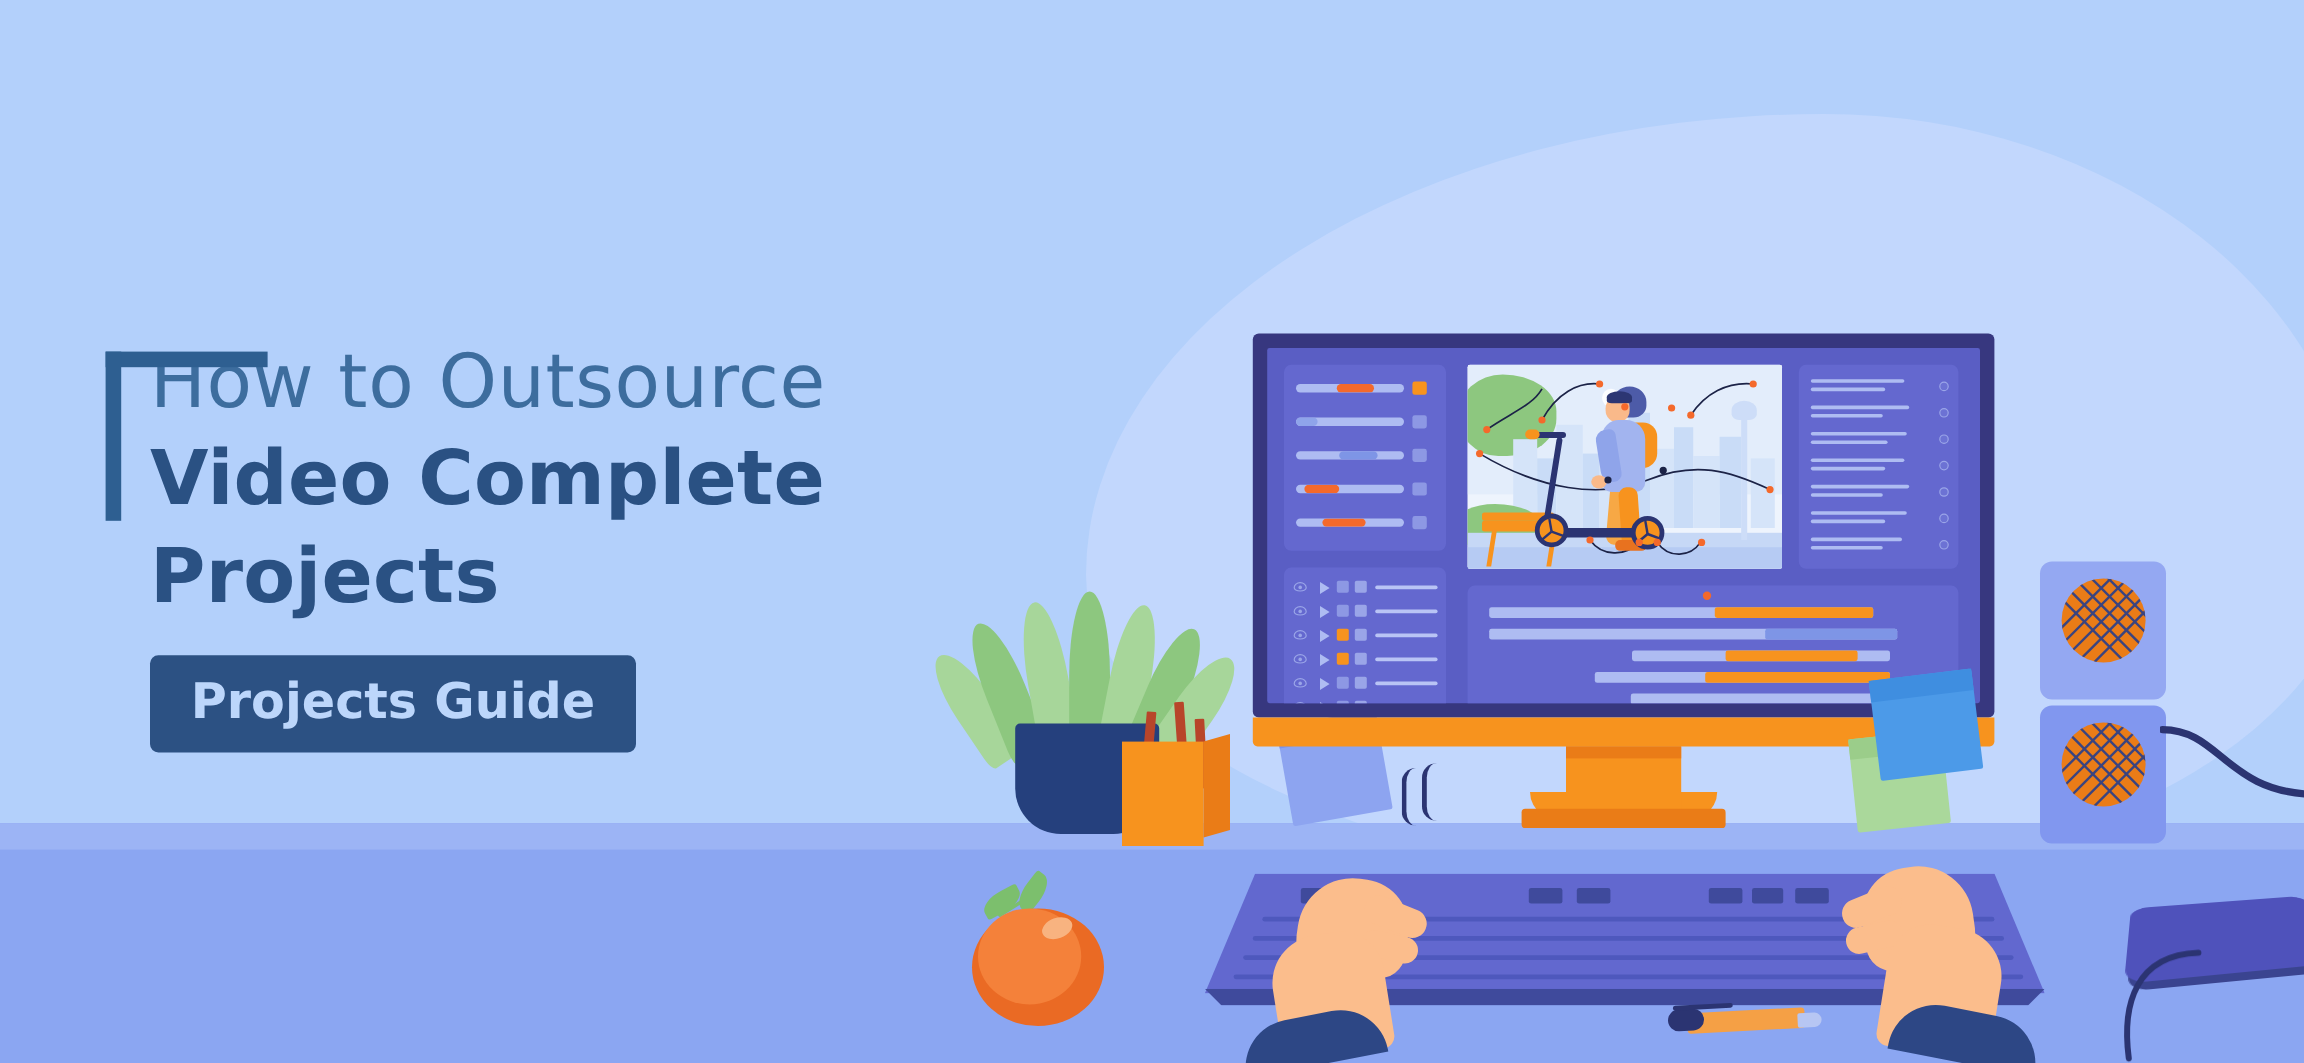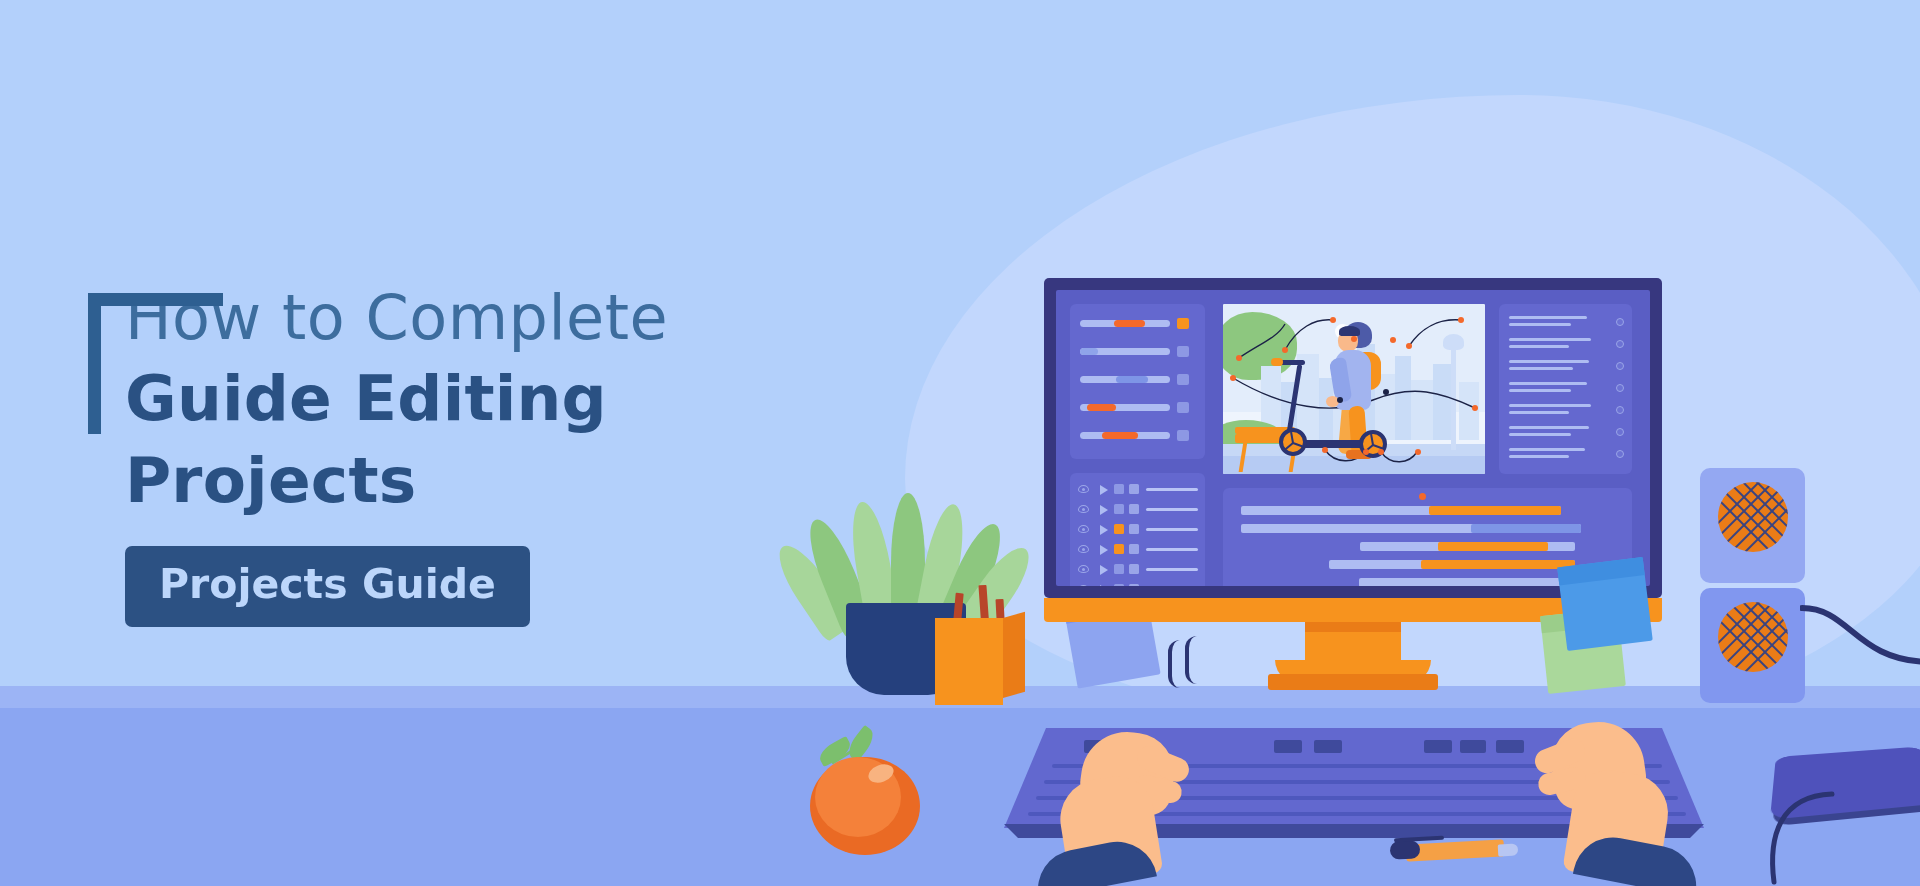--- a/index.html
+++ b/index.html
@@ -277,22 +277,22 @@
 
 <div id="banner">
 
   <div class="bg-blob"></div>
   <div class="desk-shadow"></div>
   <div class="desk-top"></div>
   <div class="desk-front"></div>
 
   <div class="text-block">
     <div class="bracket"></div>
-    <h1 class="title-light">How to Complete</h1>
-    <h1 class="title-bold">Guide Editing Projects</h1>
+    <h1 class="title-light">How to Outsource</h1>
+    <h1 class="title-bold">Video Complete Projects</h1>
     <div class="badge">Projects Guide</div>
   </div>
 
   <div class="plant">
     <div class="leaf lt" style="left:4px;bottom:62px;height:104px;transform:rotate(-34deg);"></div>
     <div class="leaf" style="left:24px;bottom:62px;height:122px;transform:rotate(-22deg);"></div>
     <div class="leaf lt" style="left:48px;bottom:62px;height:133px;transform:rotate(-10deg);"></div>
     <div class="leaf" style="left:71px;bottom:62px;height:140px;transform:rotate(0deg);"></div>
     <div class="leaf lt" style="left:92px;bottom:62px;height:131px;transform:rotate(11deg);"></div>
     <div class="leaf" style="left:112px;bottom:62px;height:118px;transform:rotate(23deg);"></div>

